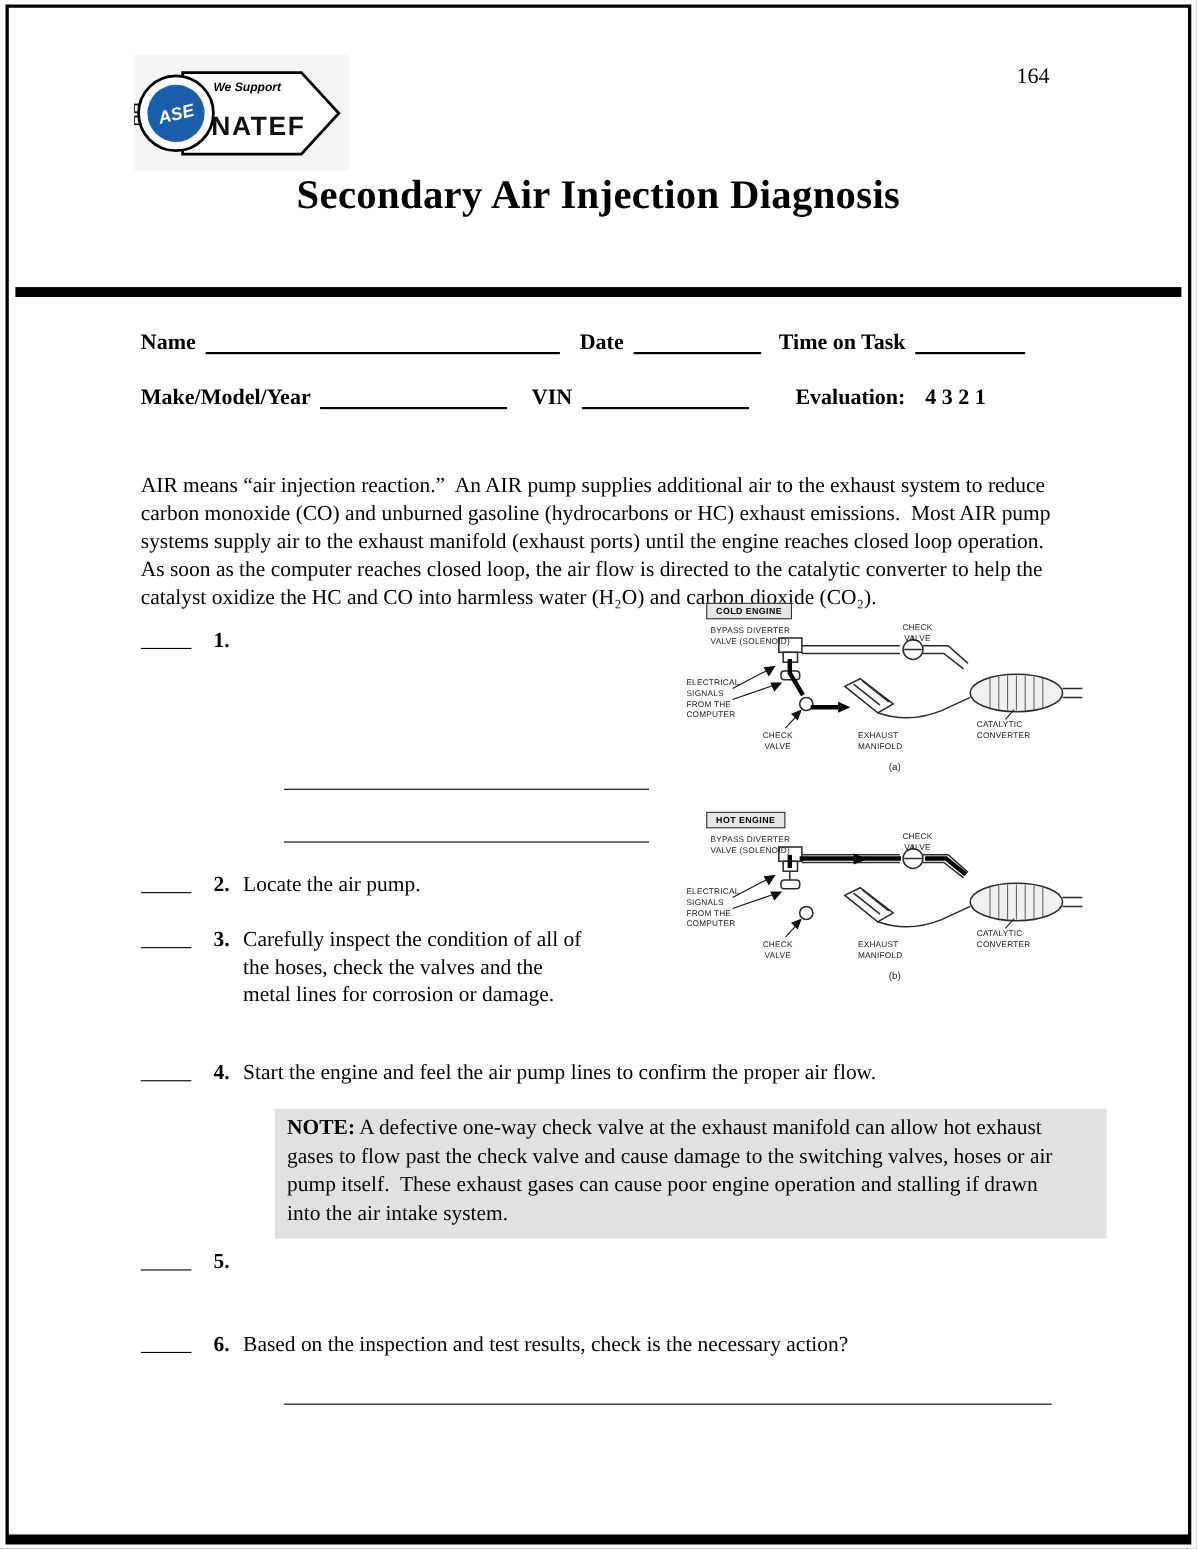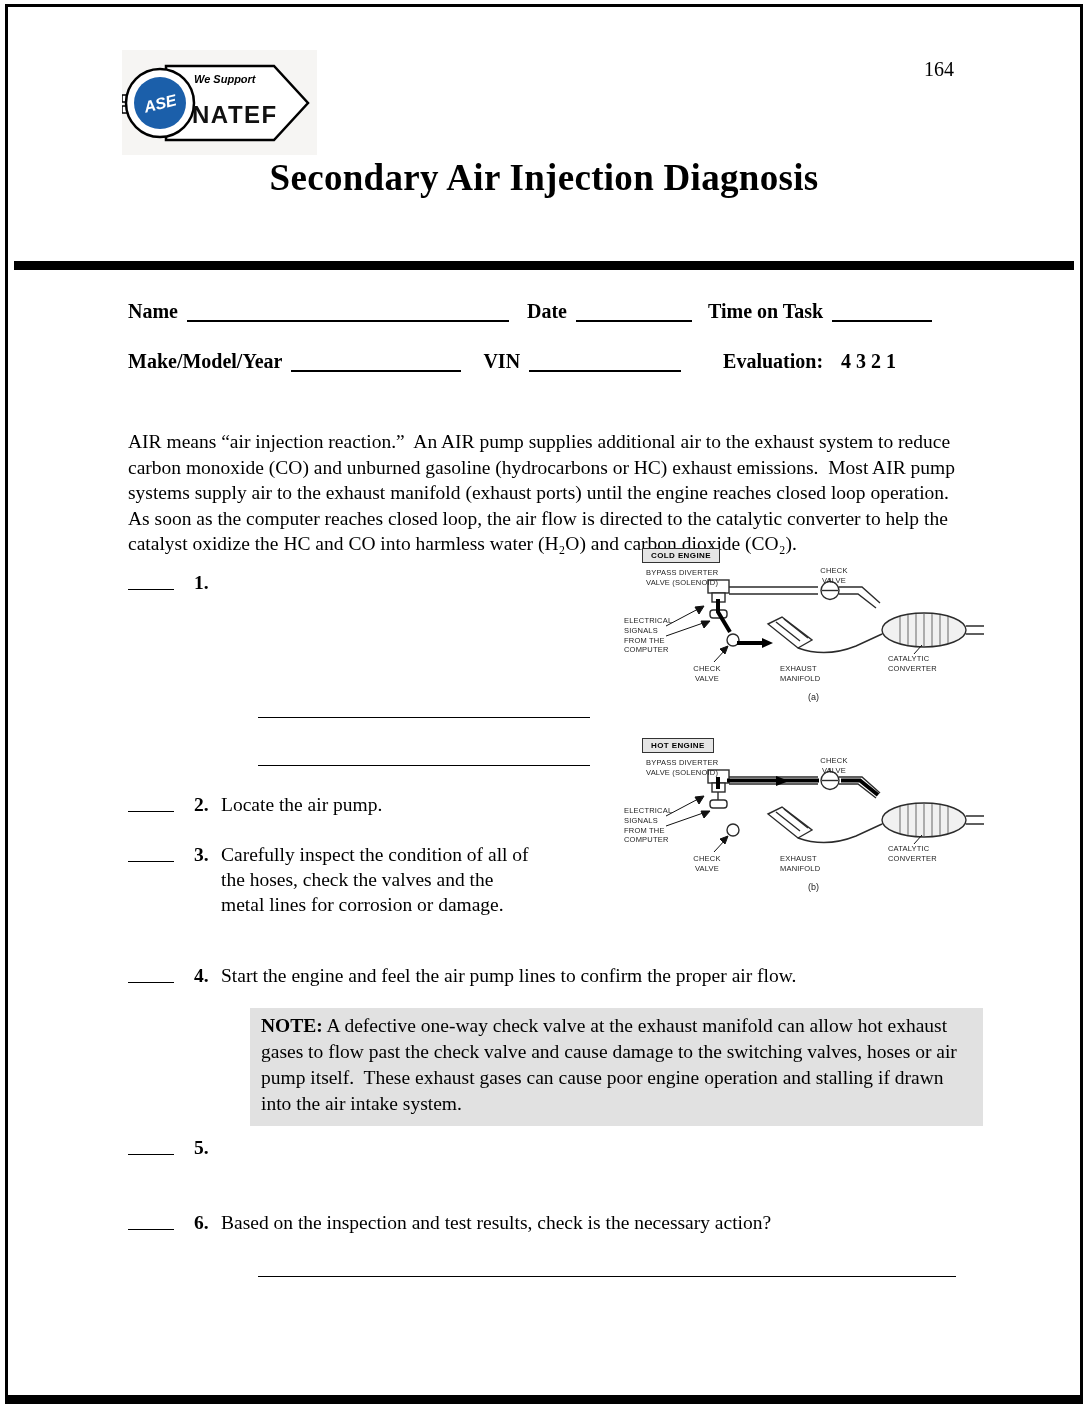--- a/index.html
+++ b/index.html
@@ -21,21 +21,21 @@
   .lbl { font-weight:bold; font-size:20px; white-space:nowrap; }
   .blank { border-bottom:2px solid #000; height:20px; margin-left:9px; flex:none; }
   .intro { position:absolute; left:128px; top:398px; width:836px;
     font-size:19.5px; line-height:25.5px;margin-top:31px; }
   .step { position:absolute; left:128px; display:flex; align-items:flex-start; }
   .sblank { width:46px; height:19px; border-bottom:1.8px solid #000; margin-right:20px; flex:none; }
   .snum { font-weight:bold; font-size:19.5px; line-height:25px; width:27px; flex:none; }
   .stext { font-size:19.5px; line-height:25px; }
   .ansline { position:absolute; height:0; border-top:1.6px solid #000; }
   .notebox { position:absolute; left:250px; top:1008px; width:716px;
-    background:#e1e1e1; padding:5px 6px 9px 11px; font-size:19.5px; line-height:26px; }
+    background:#e1e1e1; padding:5px 29px 9px 11px; font-size:19.5px; line-height:26px; }
   .diagrams { position:absolute; left:616px; top:542px; width:374px; height:380px; }
   .diagram-block { position:absolute; left:0; width:374px; height:180px; }
   .diagram-block svg { position:absolute; left:0; top:0; }
   .dtitle { position:absolute; left:26px; top:6px; border:1px solid #333;
     padding:2px 8px; font:bold 8px "Liberation Sans", sans-serif; background:#e5e5e5;
     letter-spacing:0.4px; }
   .dlabel { position:absolute; font:7.5px/1.3 "Liberation Sans", sans-serif;
     letter-spacing:0.2px; white-space:pre-line; color:#1c1c1c; }
   .dcenter { text-align:center; }
   .dsub { position:absolute; font:9px "Liberation Sans", sans-serif; color:#1c1c1c; }

